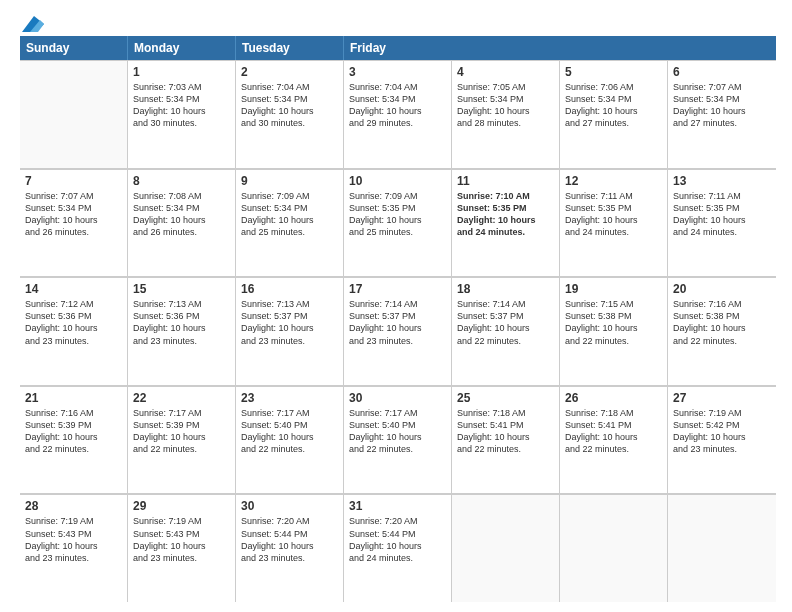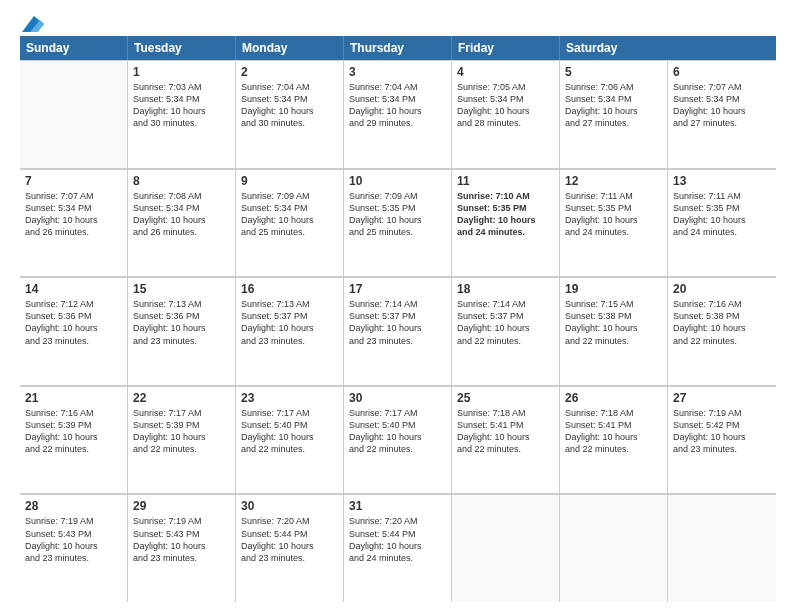--- a/index.html
+++ b/index.html
@@ -115,25 +115,23 @@
     </div>
     <div class="title-block">
       <div class="month-title"></div>
       <div class="location"></div>
     </div>
   </div>
 
   <div class="calendar">
     <div class="cal-header">
     <div class="cal-header-cell">Sunday</div>
+        <div class="cal-header-cell">Monday</div>
         <div class="cal-header-cell">Tuesday</div>
-        <div class="cal-header-cell">Monday</div>
-        <div class="cal-header-cell">Thursday</div>
         <div class="cal-header-cell">Friday</div>
-        <div class="cal-header-cell">Saturday</div>
       </div>
     <div class="cal-body">
     <div class="cal-row">
           <div class="cal-cell empty"></div>
           <div class="cal-cell">
             <span class="day-num">1</span>
             <div class="cell-info" style="white-space: pre-line;">Sunrise: 7:03 AM
 Sunset: 5:34 PM
 Daylight: 10 hours
 and 30 minutes.</div>

